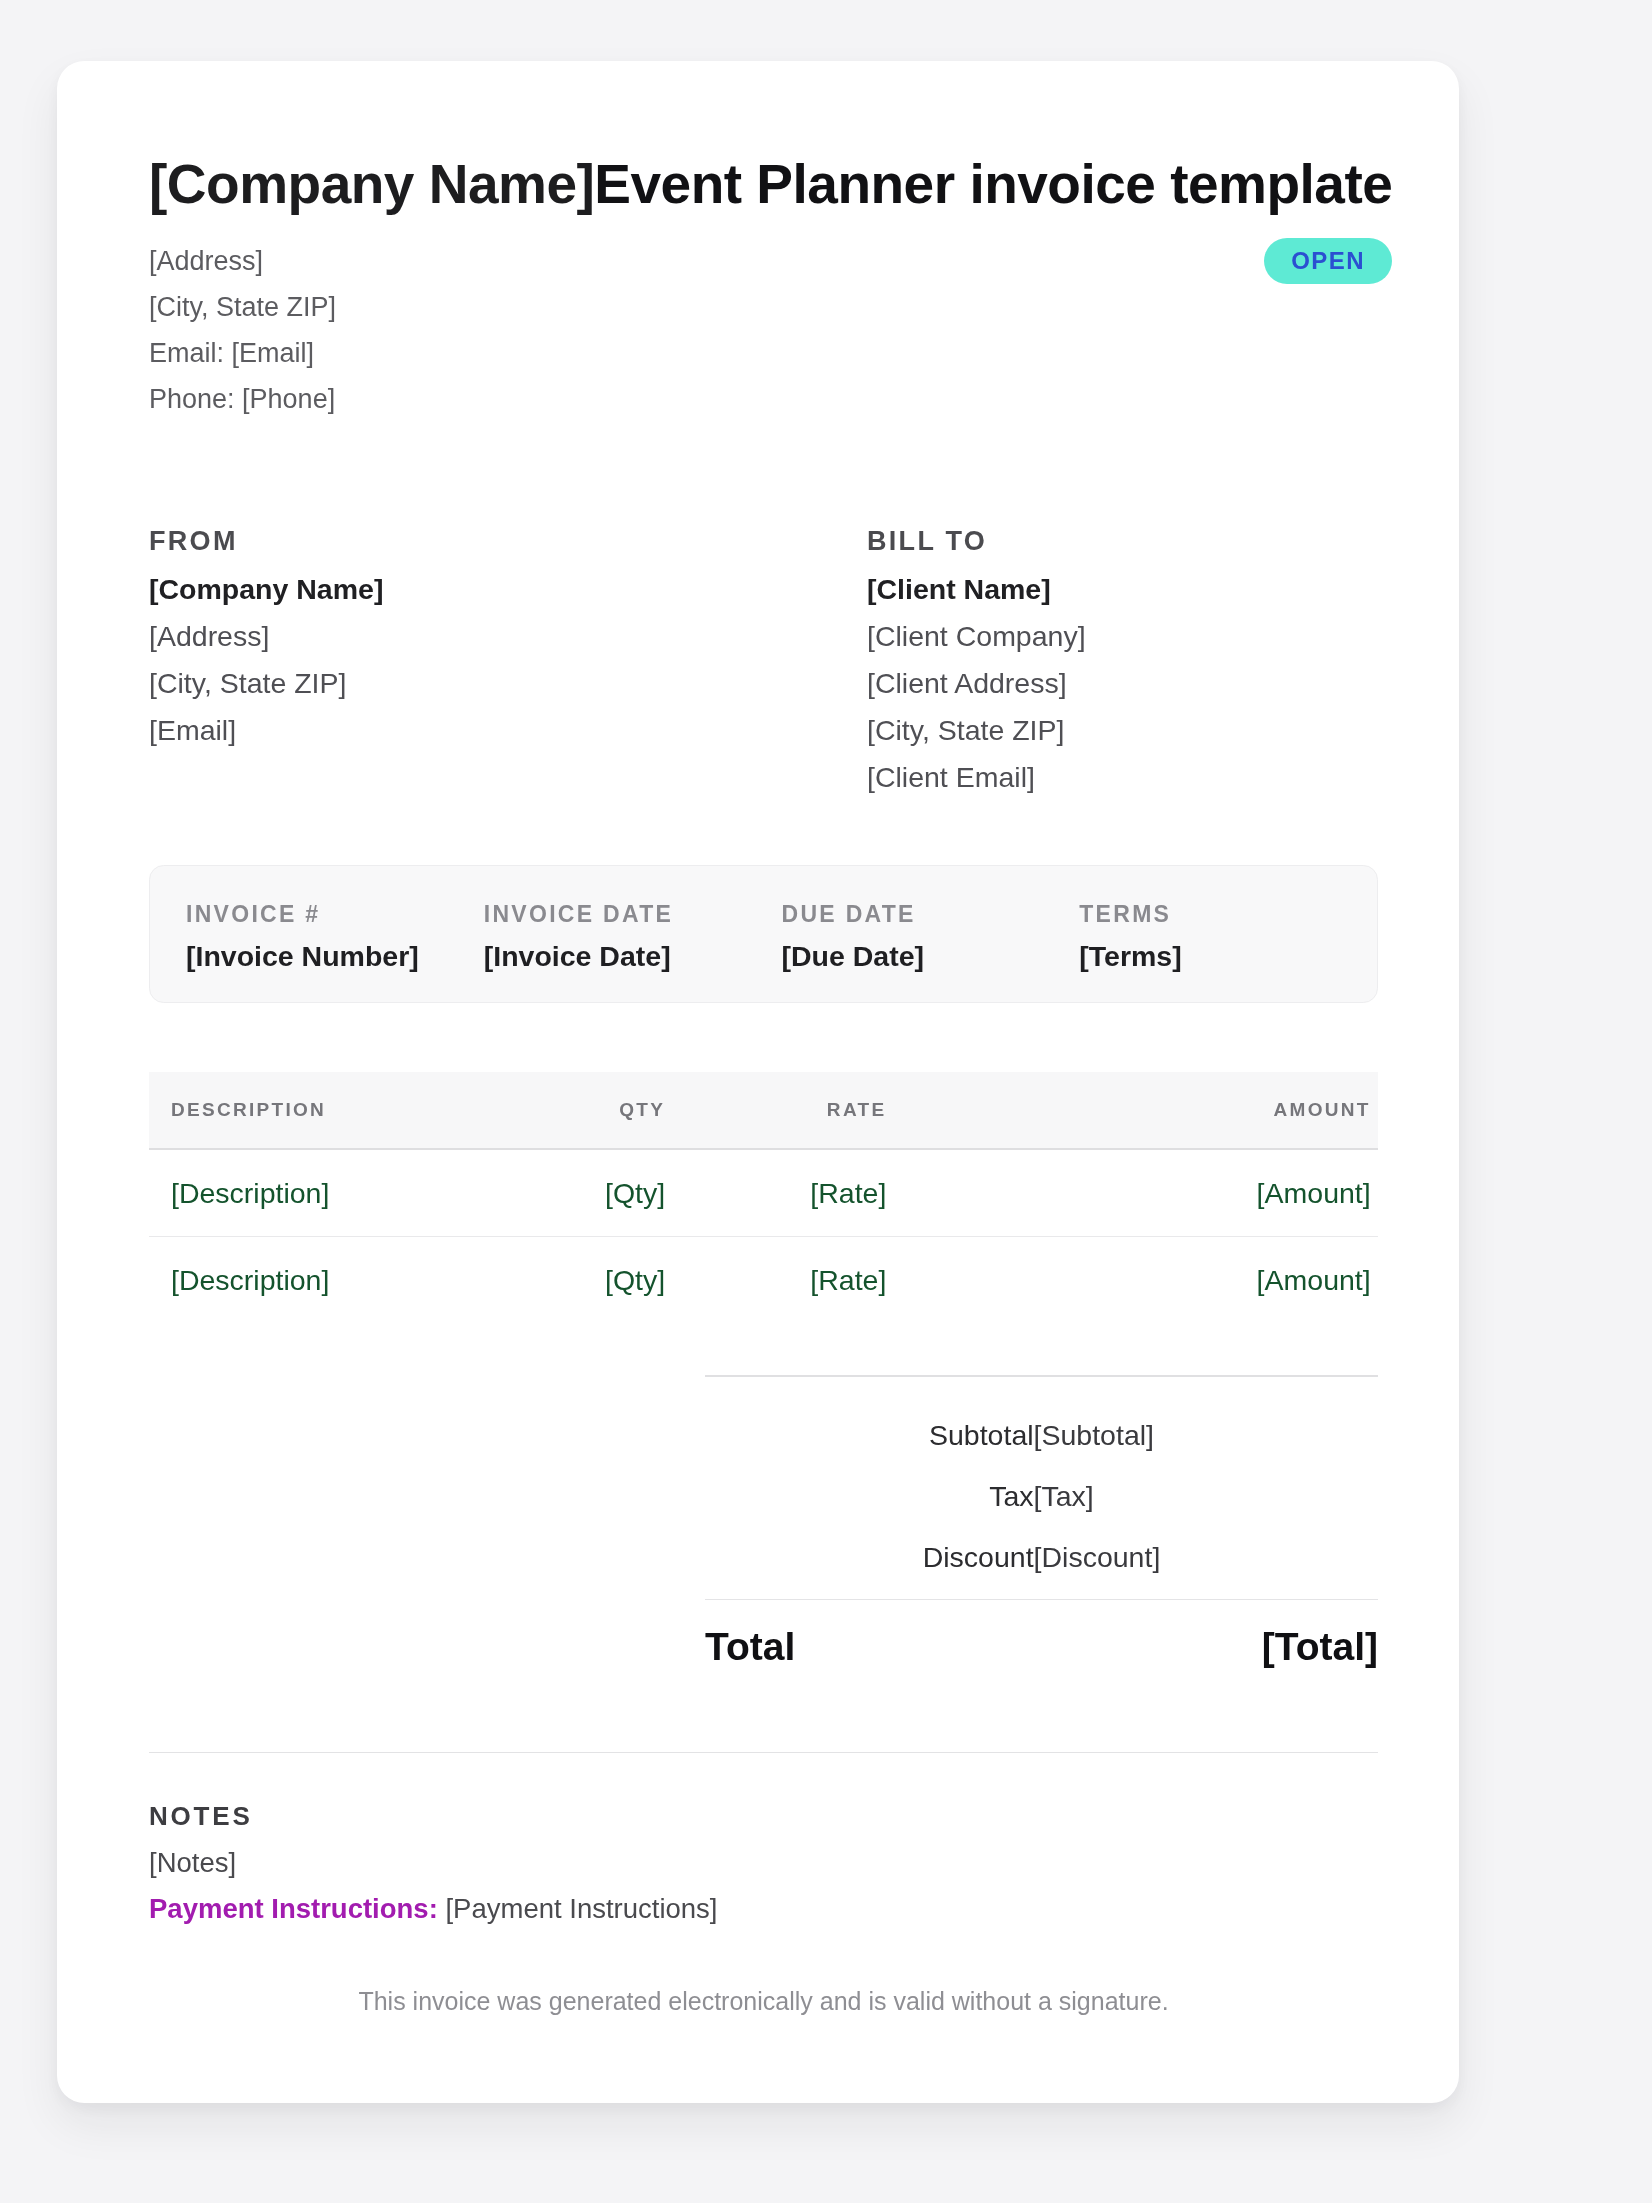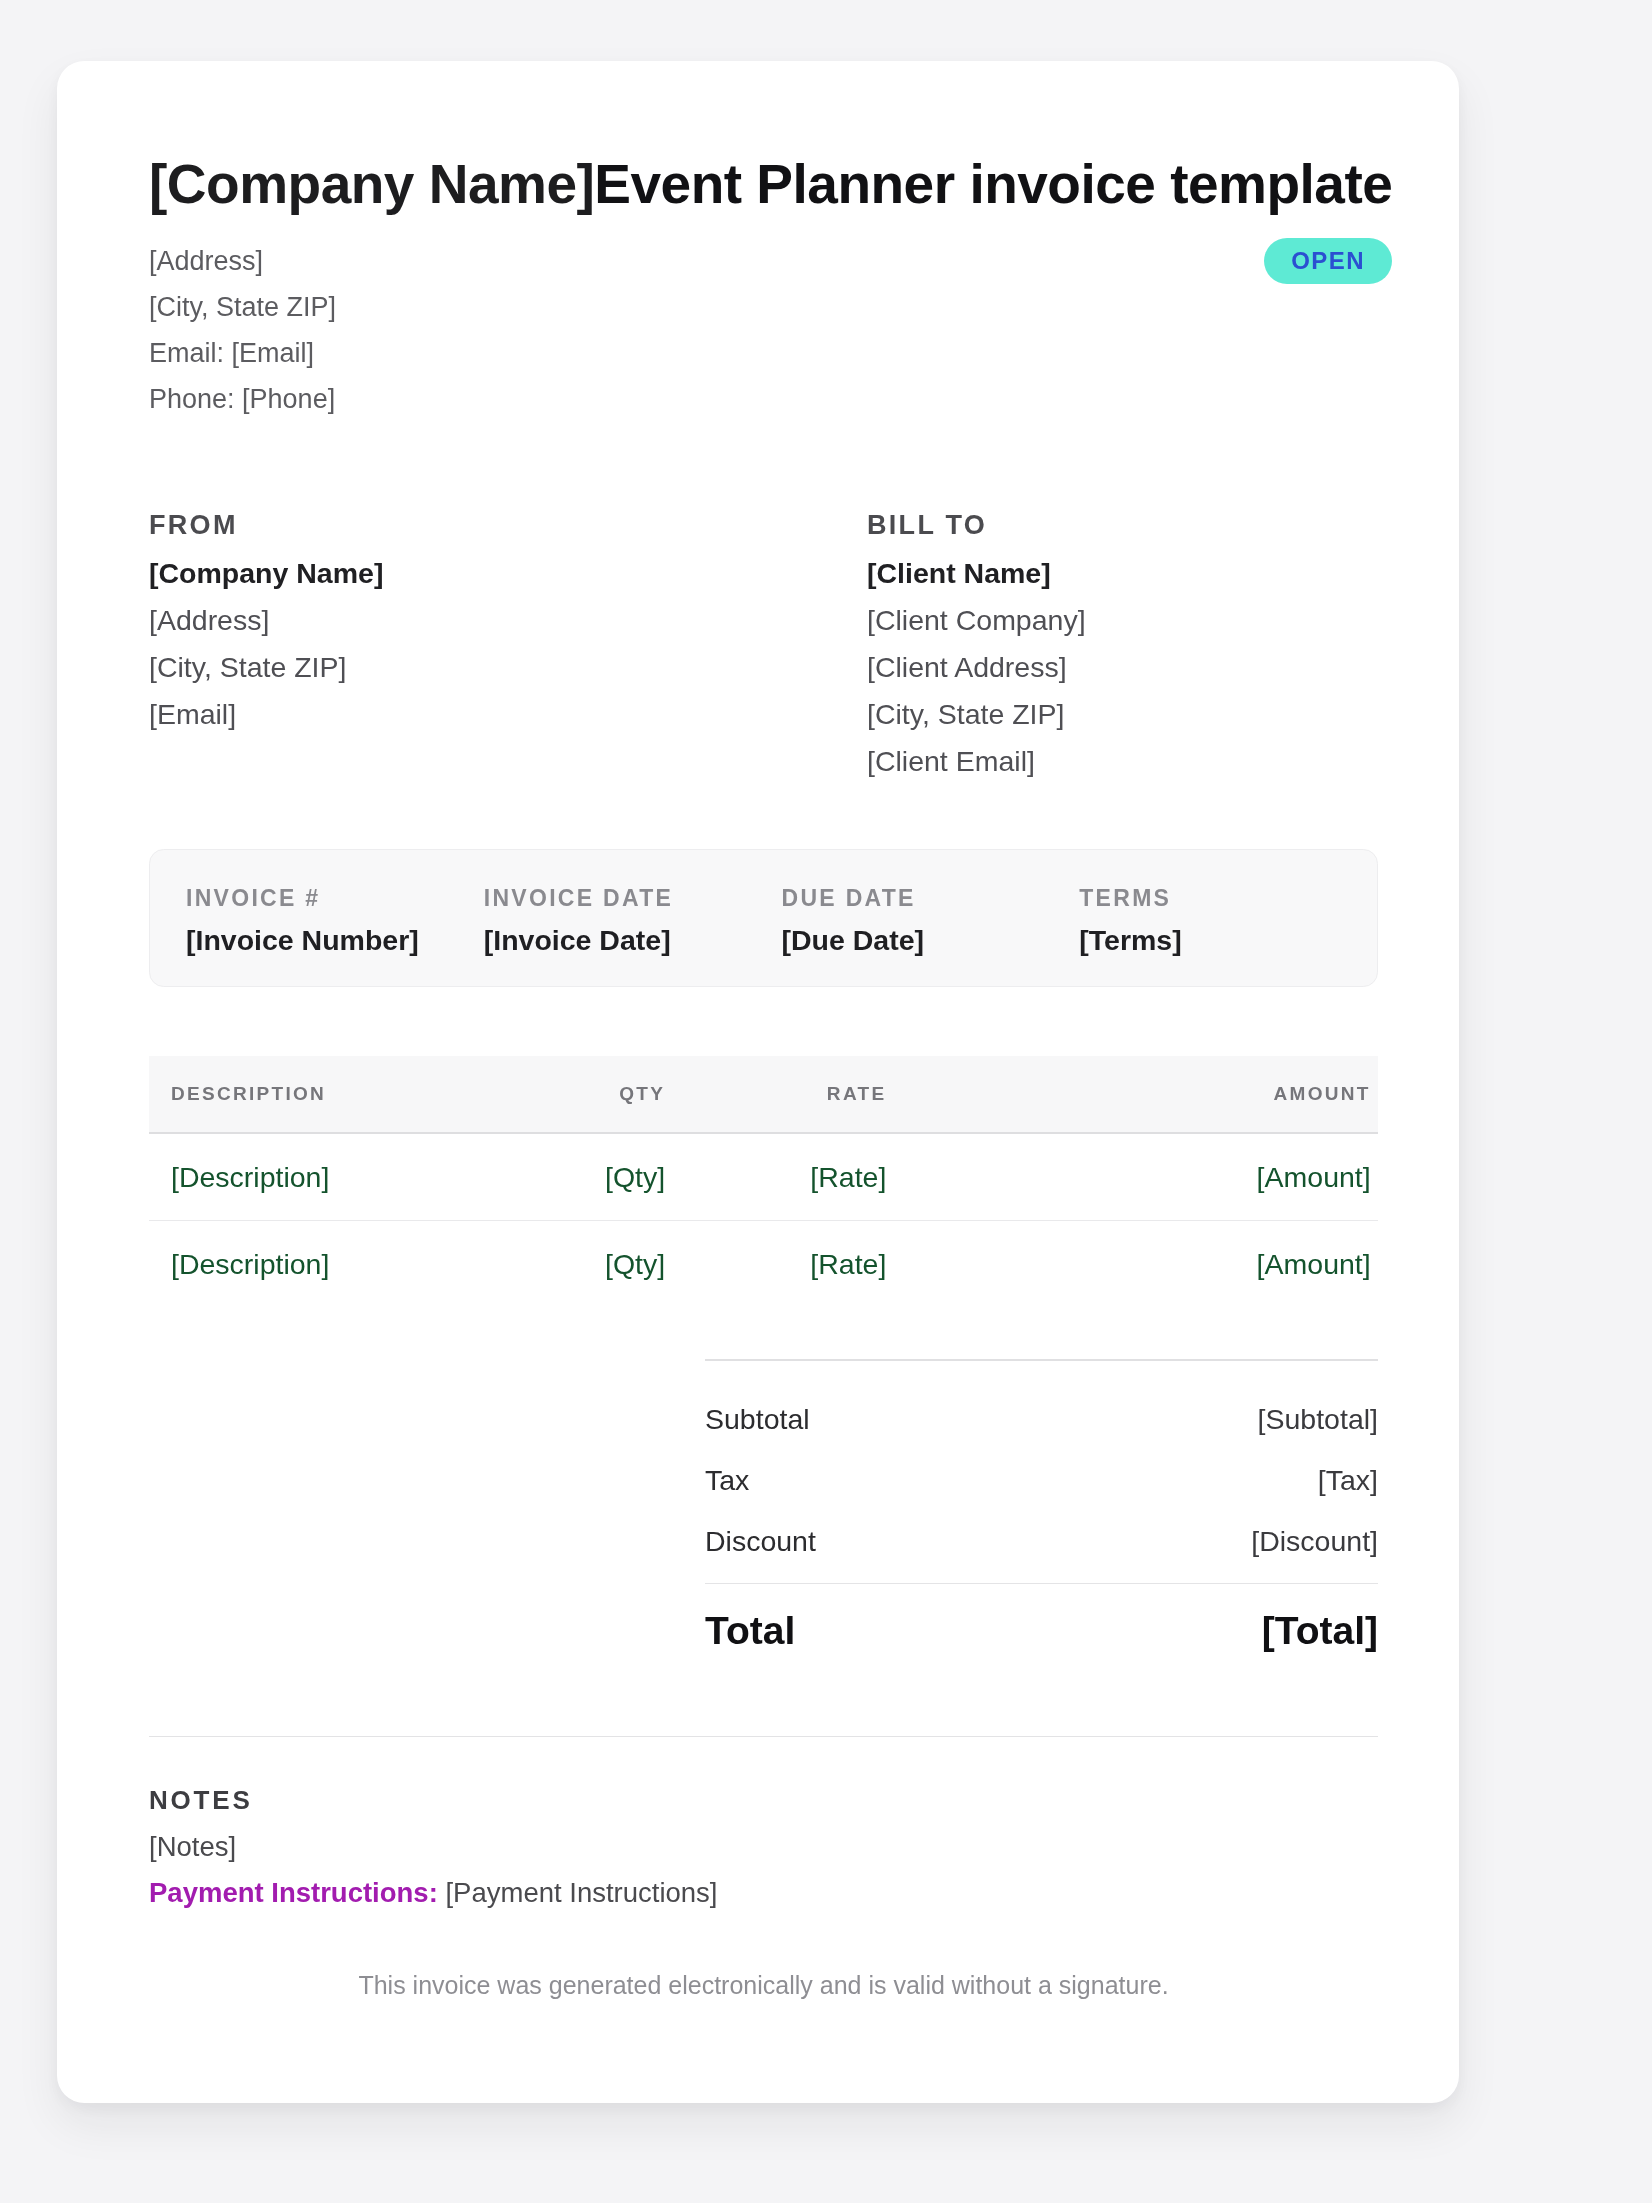--- a/index.html
+++ b/index.html
@@ -30,21 +30,21 @@
     line-height:59px; letter-spacing:-0.5px; white-space:nowrap; text-align:right;
   }
   .badge {
     margin-top:24px; height:46px; padding:0 27.5px; border-radius:917px;
     background:#5eead4; color:#2b4fd1;
     font-size:24px; font-weight:700; letter-spacing:1.4px;
     display:inline-flex; align-items:center; justify-content:center;
   }
   
   .parties { display:flex; margin-top:90px; }
-  .party { min-width:0; }
+  .party { min-width:0;margin-top:16px; }
   .party-from { width:718px; flex:none; }
   .party-label { font-size:27px; font-weight:700; letter-spacing:2.3px; color:#4b4b4f; line-height:27px; }
   .party-lines { margin-top:11px; font-size:28.5px; line-height:47px; color:#4f4f54; }
   .party-name { font-weight:700; color:#202023; }
   
   .meta-box {
     margin-top:64px; height:138px; box-sizing:border-box;
     background:#f8f8f9; border:1.8px solid #ededef; border-radius:14.7px;
     display:grid; grid-template-columns:25% 25% 25% 25%;
     padding:37px 0 0 36px;
@@ -58,21 +58,21 @@
   .th { font-size:19px; font-weight:700; letter-spacing:2.3px; color:#76767b; }
   .trow { height:87px; border-bottom:1.8px solid #e9e9eb; box-sizing:border-box; }
   .trow.last { border-bottom:none; }
   .td { font-size:28.5px; color:#14532d; }
   .c1 { padding-left:22px; text-align:left; }
   .c2 { text-align:right; }
   .c3 { text-align:right; }
   .c4 { text-align:right; padding-right:7.3px; }
   
   .totals { width:673px; margin-left:auto; margin-top:51px; border-top:2.8px solid #e0e0e2; padding-top:27.5px; }
-  .totals-row { height:61px; display:flex; justify-content:space-between; align-items:center; font-size:28.5px; }
+  .totals-row { height:61px; display:flex; justify-content:center; align-items:center; font-size:28.5px; }
   .totals-row .lbl { color:#2c2c2f; }
   .totals-row .val { color:#3a3a3e; }
   .totals-divider { border-top:1.8px solid #e4e4e6; margin-top:11px; }
   .total-row {
     margin-top:14.7px; height:66px; display:flex; justify-content:space-between; align-items:center;
     font-size:39px; font-weight:700; color:#101013;
   }
   
   .notes-divider { border-top:1.8px solid #e3e3e5; margin-top:72px; }
   .notes-label { margin-top:50px; font-size:26px; font-weight:700; letter-spacing:2.8px; color:#3d3d41; line-height:26px; }

